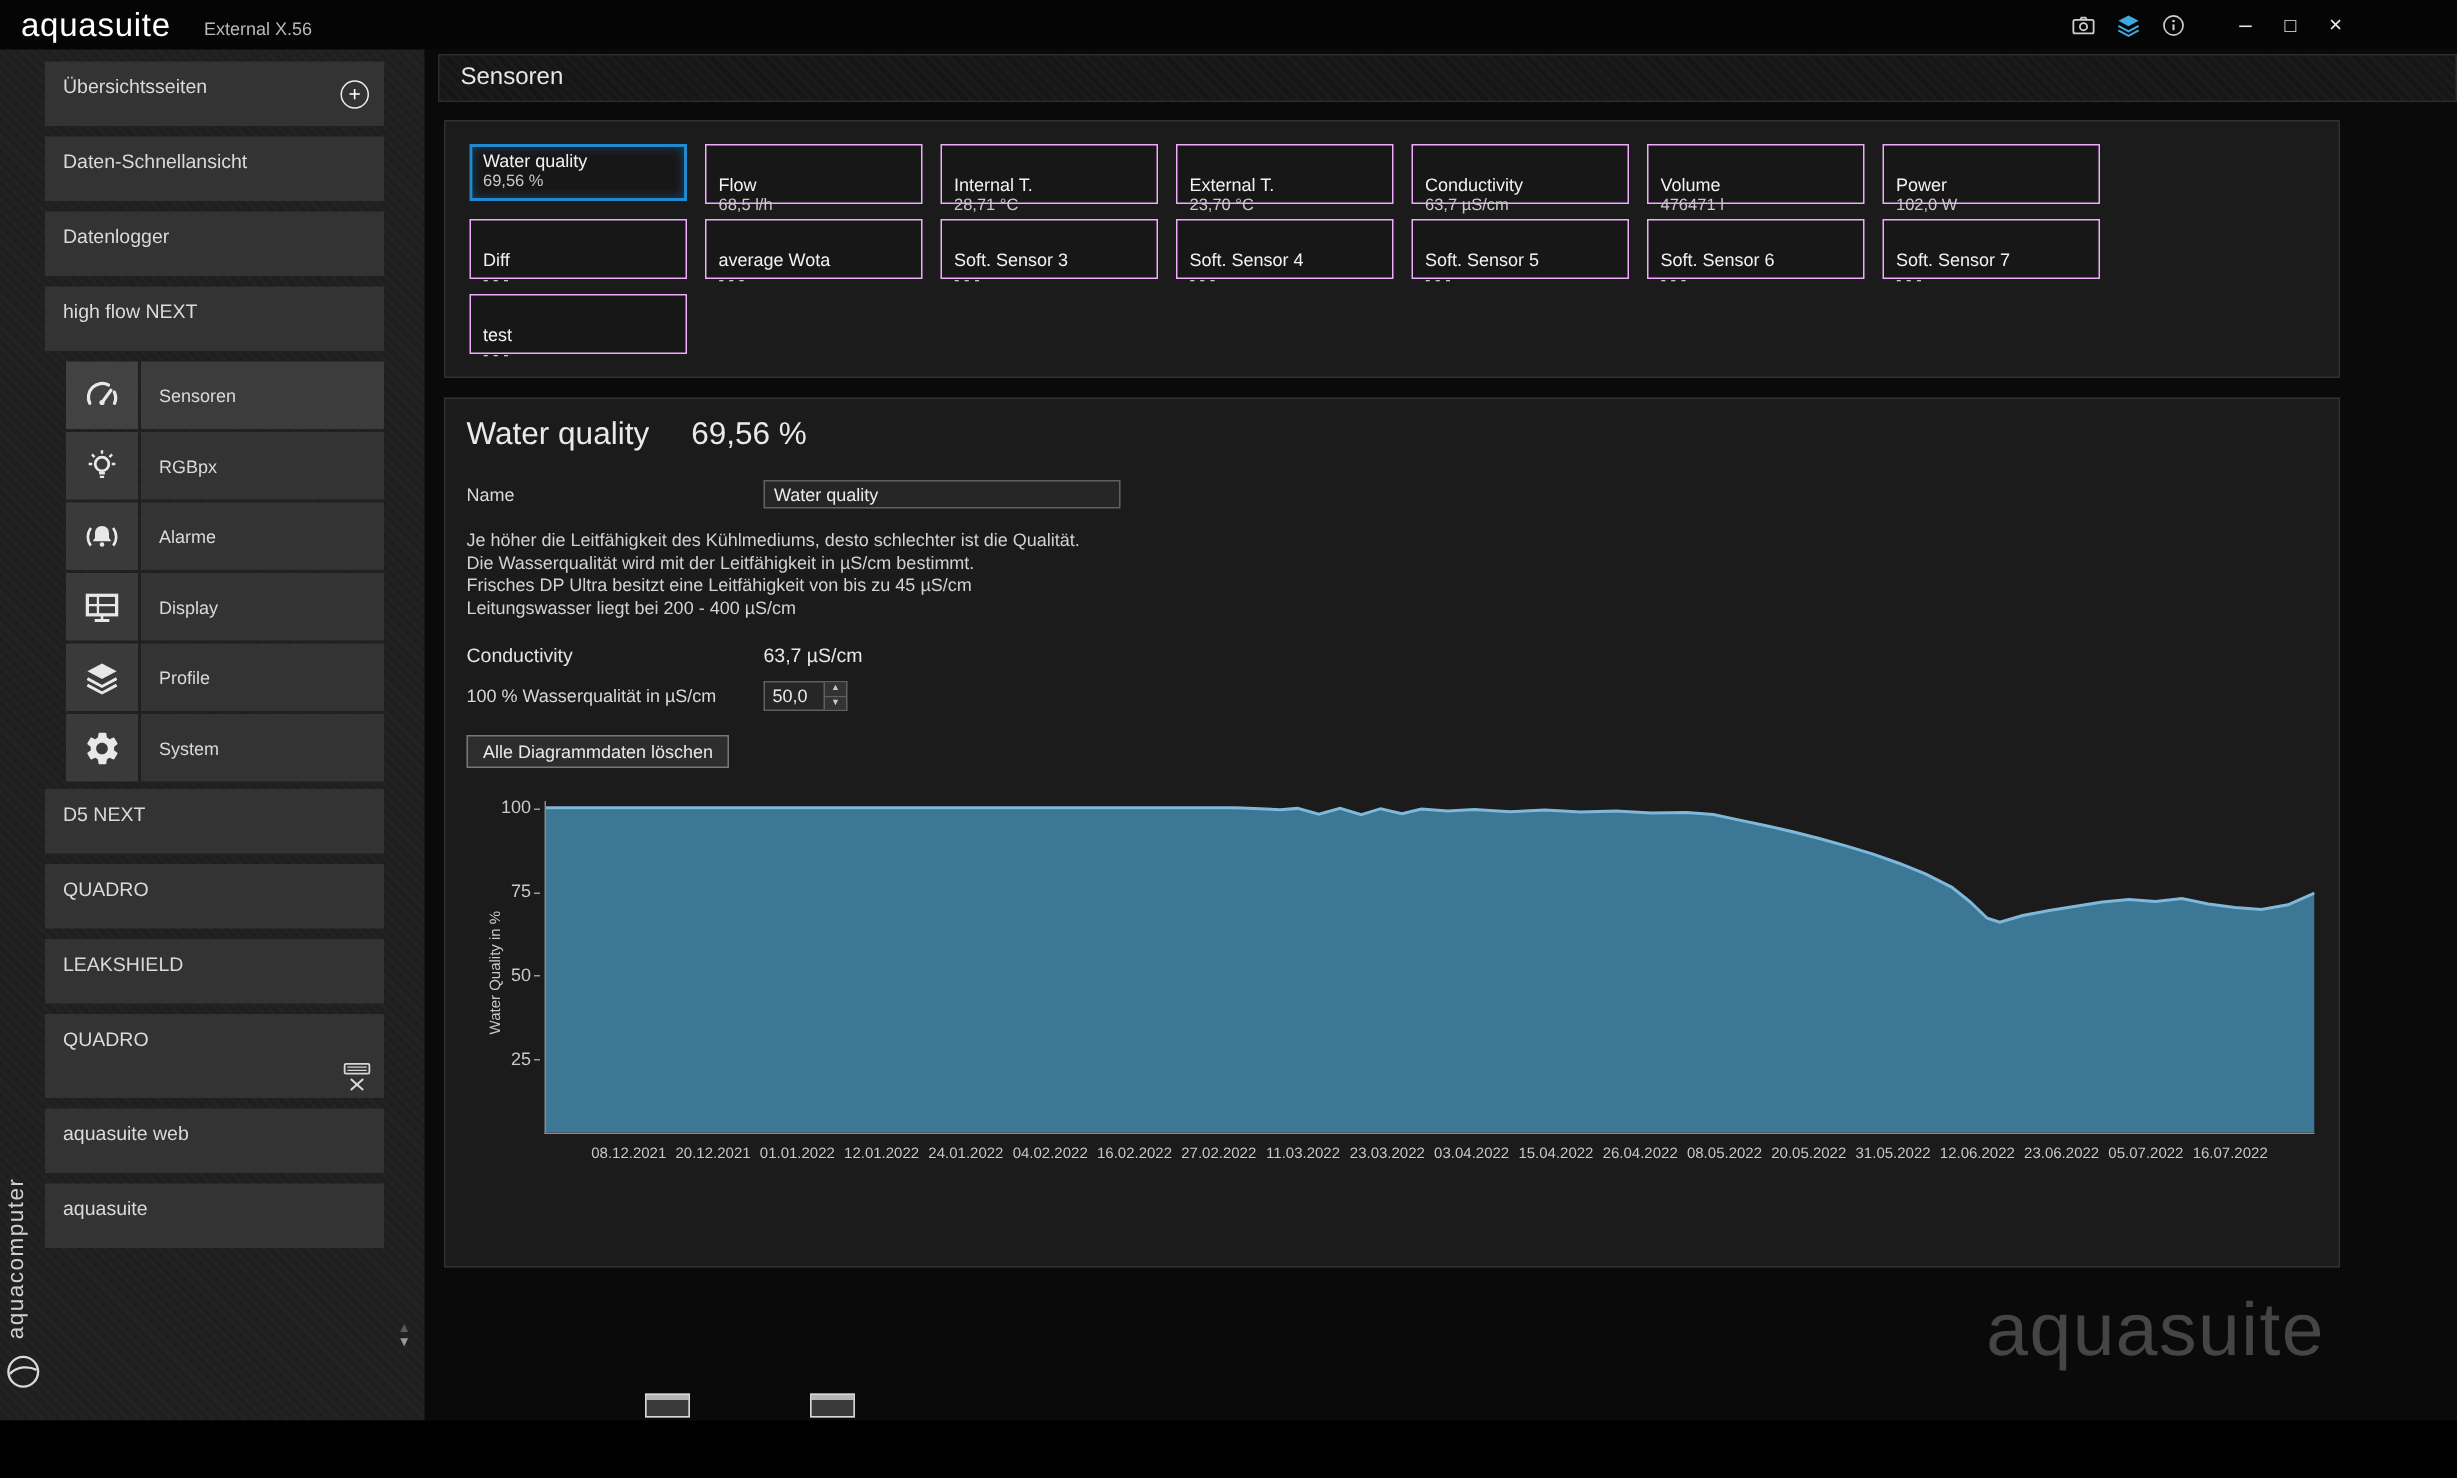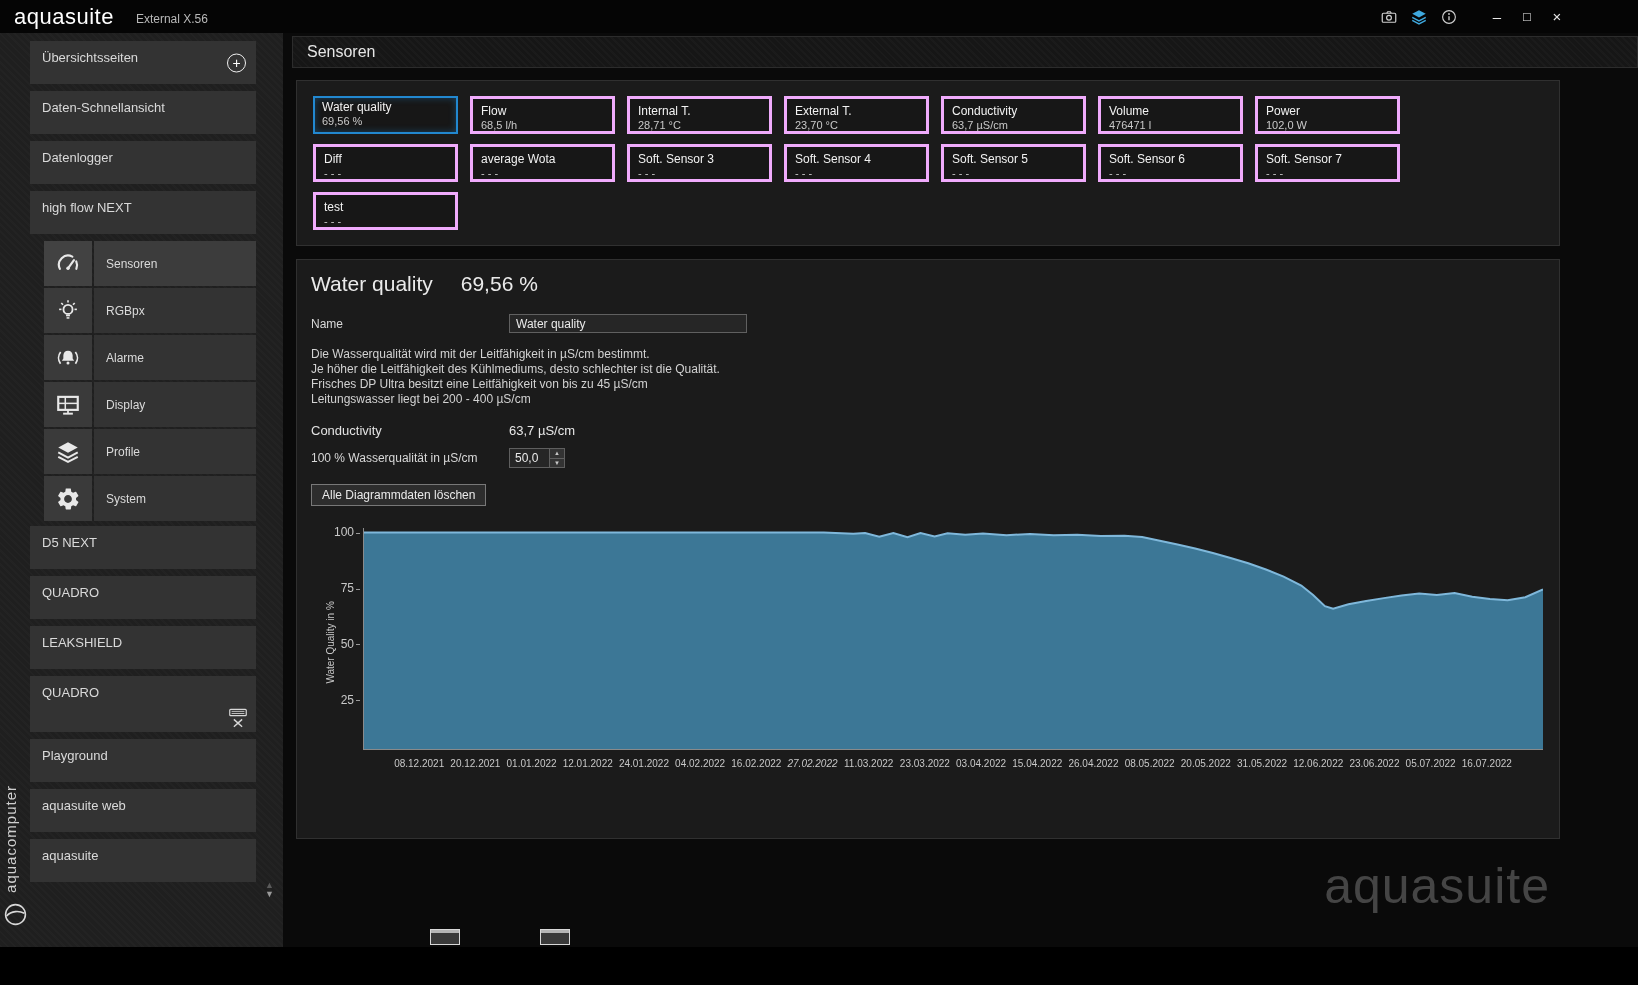--- a/index.html
+++ b/index.html
@@ -49,21 +49,21 @@
   .scroll-arrows .down { color:#9a9a9a; font-size:9px; line-height:9px; }
 
   
   .main { position:absolute; left:292px; top:36px; right:0; bottom:0; }
   .main-header { height:32px; background:#161616; border:1px solid #2c2c2c;
                  background-image:repeating-linear-gradient(45deg, rgba(255,255,255,0.02) 0 2px, transparent 2px 5px);
                  color:#e6e6e6; font-size:16px; display:flex; align-items:center; padding-left:14px; }
   .tiles-panel { margin-top:12px; width:1264px; margin-left:4px; border:1px solid #303030; background:#1b1b1b;
                  padding:15px 16px; }
   .tiles { display:flex; flex-wrap:wrap; gap:10px 12px; width:1099px; }
-  .tile { width:145px; height:38px; background:#171717; border:3px solid #f0abfc; padding:5px 8px; cursor:pointer; }
+  .tile { width:145px; height:38px; background:#171717; border:1px solid #f0abfc; padding:19px 8px; cursor:pointer; }
   .tile .t-name { font-size:12px; color:#f2f2f2; line-height:15px; white-space:nowrap; overflow:hidden; }
   .tile .t-value { font-size:11px; color:#c9c9c9; line-height:13px; white-space:nowrap; }
   .tile.selected { border:2px solid #2288d0; padding:2px 7px; box-shadow:inset 0 0 7px rgba(34,136,208,.4); }
 
   .detail-panel { position:relative; margin-top:13px; width:1264px; margin-left:4px; height:580px;
                   border:1px solid #303030; background:#1b1b1b; padding:12px 14px; }
   .detail-title-row { display:flex; align-items:baseline; }
   .detail-title { font-size:21px; color:#eaeaea; }
   .detail-value { font-size:21px; color:#eaeaea; margin-left:28px; }
   .form-row { display:flex; align-items:center; margin-top:10px; }
@@ -250,23 +250,20 @@
           <svg viewBox="0 0 24 24">
               <rect x="3" y="2.5" width="18" height="7" rx="1" fill="none" stroke="#d8d8d8" stroke-width="1.3"></rect>
               <line x1="5" y1="4.8" x2="19" y2="4.8" stroke="#d8d8d8" stroke-width="0.9"></line>
               <line x1="5" y1="7.1" x2="19" y2="7.1" stroke="#d8d8d8" stroke-width="0.9"></line>
               <path d="M7.5 13.5 L16.5 21.5 M16.5 13.5 L7.5 21.5" stroke="#d8d8d8" stroke-width="1.5"></path>
               <circle cx="12" cy="17.5" r="1.3" fill="#d8d8d8"></circle>
             </svg>
         </span>
       </div>
       <div class="side-item">
-        <span>Playground</span>
-      </div>
-      <div class="side-item">
         <span>aquasuite web</span>
       </div>
       <div class="side-item">
         <span>aquasuite</span>
       </div>
     </div>
     <div class="scroll-arrows">
       <span class="up">▲</span>
       <span class="down">▼</span>
     </div>
@@ -347,22 +344,22 @@
         <div class="detail-title">Water quality</div>
         <div class="detail-value">69,56 %</div>
       </div>
 
       <div class="form-row first">
         <div class="form-label">Name</div>
         <input class="name-input" type="text" value="Water quality" style="">
       </div>
 
       <div class="desc">
+        <div>Je höher die Leitfähigkeit des Kühlmediums, desto schlechter ist die Qualität.</div>
         <div>Die Wasserqualität wird mit der Leitfähigkeit in µS/cm bestimmt.</div>
-        <div>Je höher die Leitfähigkeit des Kühlmediums, desto schlechter ist die Qualität.</div>
         <div>Frisches DP Ultra besitzt eine Leitfähigkeit von bis zu 45 µS/cm</div>
         <div>Leitungswasser liegt bei 200 - 400 µS/cm</div>
       </div>
 
       <div class="form-row" style="margin-top:16px;">
         <div class="form-label big">Conductivity</div>
         <div class="plain-value">63,7 µS/cm</div>
       </div>
 
       <div class="form-row">
@@ -392,21 +389,21 @@
             <div class="ytick" style="top: 77.7778%;">25</div>
           </div>
         <div class="x-labels" id="x-labels">
             <div class="xlabel" style="left: 4.7619%;">08.12.2021</div>
             <div class="xlabel" style="left: 9.52381%;">20.12.2021</div>
             <div class="xlabel" style="left: 14.2857%;">01.01.2022</div>
             <div class="xlabel" style="left: 19.0476%;">12.01.2022</div>
             <div class="xlabel" style="left: 23.8095%;">24.01.2022</div>
             <div class="xlabel" style="left: 28.5714%;">04.02.2022</div>
             <div class="xlabel" style="left: 33.3333%;">16.02.2022</div>
-            <div class="xlabel" style="left: 38.0952%; font-style: italic;">27.02.2022</div>
+            <div class="xlabel" style="left: 38.0952%;">27.02.2022</div>
             <div class="xlabel" style="left: 42.8571%;">11.03.2022</div>
             <div class="xlabel" style="left: 47.619%;">23.03.2022</div>
             <div class="xlabel" style="left: 52.381%;">03.04.2022</div>
             <div class="xlabel" style="left: 57.1429%;">15.04.2022</div>
             <div class="xlabel" style="left: 61.9048%;">26.04.2022</div>
             <div class="xlabel" style="left: 66.6667%;">08.05.2022</div>
             <div class="xlabel" style="left: 71.4286%;">20.05.2022</div>
             <div class="xlabel" style="left: 76.1905%;">31.05.2022</div>
             <div class="xlabel" style="left: 80.9524%;">12.06.2022</div>
             <div class="xlabel" style="left: 85.7143%;">23.06.2022</div>

